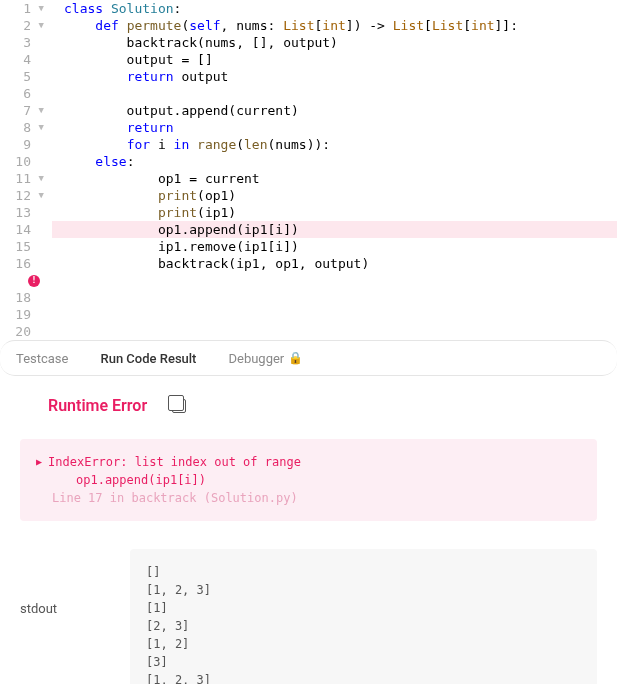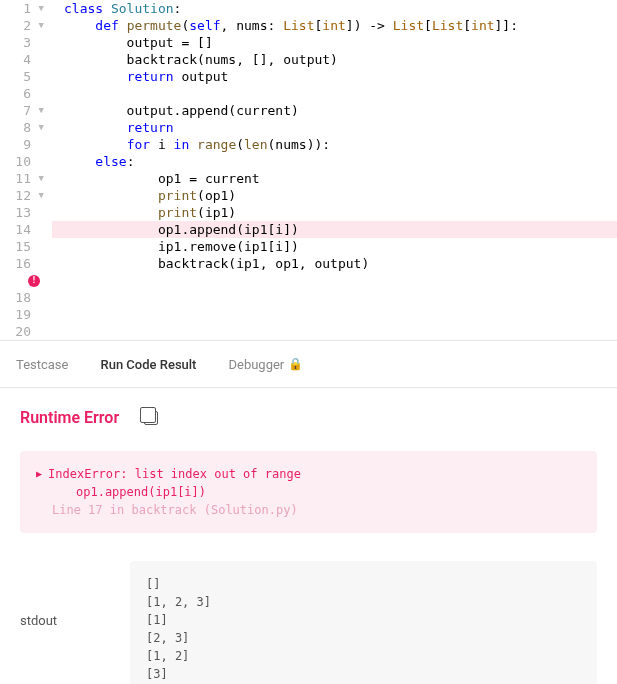--- a/index.html
+++ b/index.html
@@ -12,26 +12,26 @@
 .error-dot { width: 12px; height: 12px; background: #e91e63; border-radius: 50%; display: inline-flex; align-items: center; justify-content: center; color: #fff; font-size: 9px; font-weight: bold; margin-right: 4px; }
 .code { flex: 1; padding-left: 12px; }
 .code-line { height: 17px; white-space: pre; }
 .hl-err { background: #fde7ed; display: block; margin-left: -12px; padding-left: 12px; }
 .kw { color: #0000ff; }
 .cls { color: #267f99; }
 .fn { color: #795e26; }
 .self { color: #0000ff; }
 .type { color: #a16207; }
 .num { color: #098658; }
-.tabs { display: flex; border-top: 1px solid #e5e5e5; border-bottom: 1px solid #e5e5e5; height: 48px; align-items: flex-start; font-size: 13px; }
+.tabs { display: flex; border-top: 1px solid #e5e5e5; border-bottom: 1px solid #e5e5e5; height: 36px; align-items: flex-start; font-size: 13px; border-radius: 15px; }
 .tab { padding: 0 16px; color: #888; cursor: pointer; height: 100%; display: flex; align-items: center; }
 .tab.active { color: #333; font-weight: 500; }
 .lock { font-size: 12px; margin-left: 4px; }
 .result { padding: 20px; }
-.result-title { color: #e91e63; font-size: 16px; font-weight: 600; display: flex; align-items: center; gap: 25px; }
+.result-title { color: #e91e63; font-size: 16px; font-weight: 600; display: flex; align-items: center; gap: 25px; margin-left: 28px; }
 .copy-icon { width: 14px; height: 14px; border: 1.5px solid #555; border-radius: 2px; position: relative; cursor: pointer; }
 .copy-icon::before { content: ""; position: absolute; width: 14px; height: 14px; border: 1.5px solid #555; border-radius: 2px; top: -5px; left: -5px; background: #fff; }
 .error-box { background: #fdeef4; border-radius: 4px; padding: 14px 16px; margin-top: 24px; font-family: "Consolas", "Monaco", monospace; font-size: 12px; line-height: 18px; }
 .err-head { color: #e91e63; display: flex; align-items: center; gap: 6px; }
 .tri { color: #e91e63; font-size: 10px; }
 .err-code { color: #e91e63; padding-left: 40px; }
 .err-trace { color: #e9a4bd; padding-left: 16px; }
 .stdout-wrap { display: flex; margin-top: 28px; }
 .stdout-label { width: 110px; color: #555; font-size: 13px; padding-top: 52px; }
 .stdout-box { flex: 1; background: #f7f7f7; border-radius: 4px; padding: 14px 16px; font-family: "Consolas", "Monaco", monospace; font-size: 12px; line-height: 18px; color: #555; white-space: pre; overflow: auto; border-bottom: 3px solid #e0e0e0; }
@@ -117,22 +117,22 @@
         <span class="fold" style="width: 8px; display: inline-block;"> </span>
       </div>
       <div class="gutter-line">
         <span class="gutter-num">20</span>
         <span class="fold" style="width: 8px; display: inline-block;"> </span>
       </div>
     </div>
   <div class="code" id="code">
       <div class="code-line"><span class="kw">class</span> <span class="cls">Solution</span>:</div>
       <div class="code-line">    <span class="kw">def</span> <span class="fn">permute</span>(<span class="self">self</span>, nums: <span class="type">List</span>[<span class="type">int</span>]) -&gt; <span class="type">List</span>[<span class="type">List</span>[<span class="type">int</span>]]:</div>
+      <div class="code-line">        backtrack(nums, [], output)</div>
       <div class="code-line">        output = []</div>
-      <div class="code-line">        backtrack(nums, [], output)</div>
       <div class="code-line">        <span class="kw">return</span> output</div>
       <div class="code-line"></div>
       <div class="code-line">        output.append(current)</div>
       <div class="code-line">        <span class="kw">return</span></div>
       <div class="code-line">        <span class="kw">for</span> i <span class="kw">in</span> <span class="fn">range</span>(<span class="fn">len</span>(nums)):</div>
       <div class="code-line">    <span class="kw">else</span>:</div>
       <div class="code-line">            op1 = current</div>
       <div class="code-line">            <span class="fn">print</span>(op1)</div>
       <div class="code-line">            <span class="fn">print</span>(ip1)</div>
       <div class="code-line hl-err">            op1.append(ip1[i])</div>

